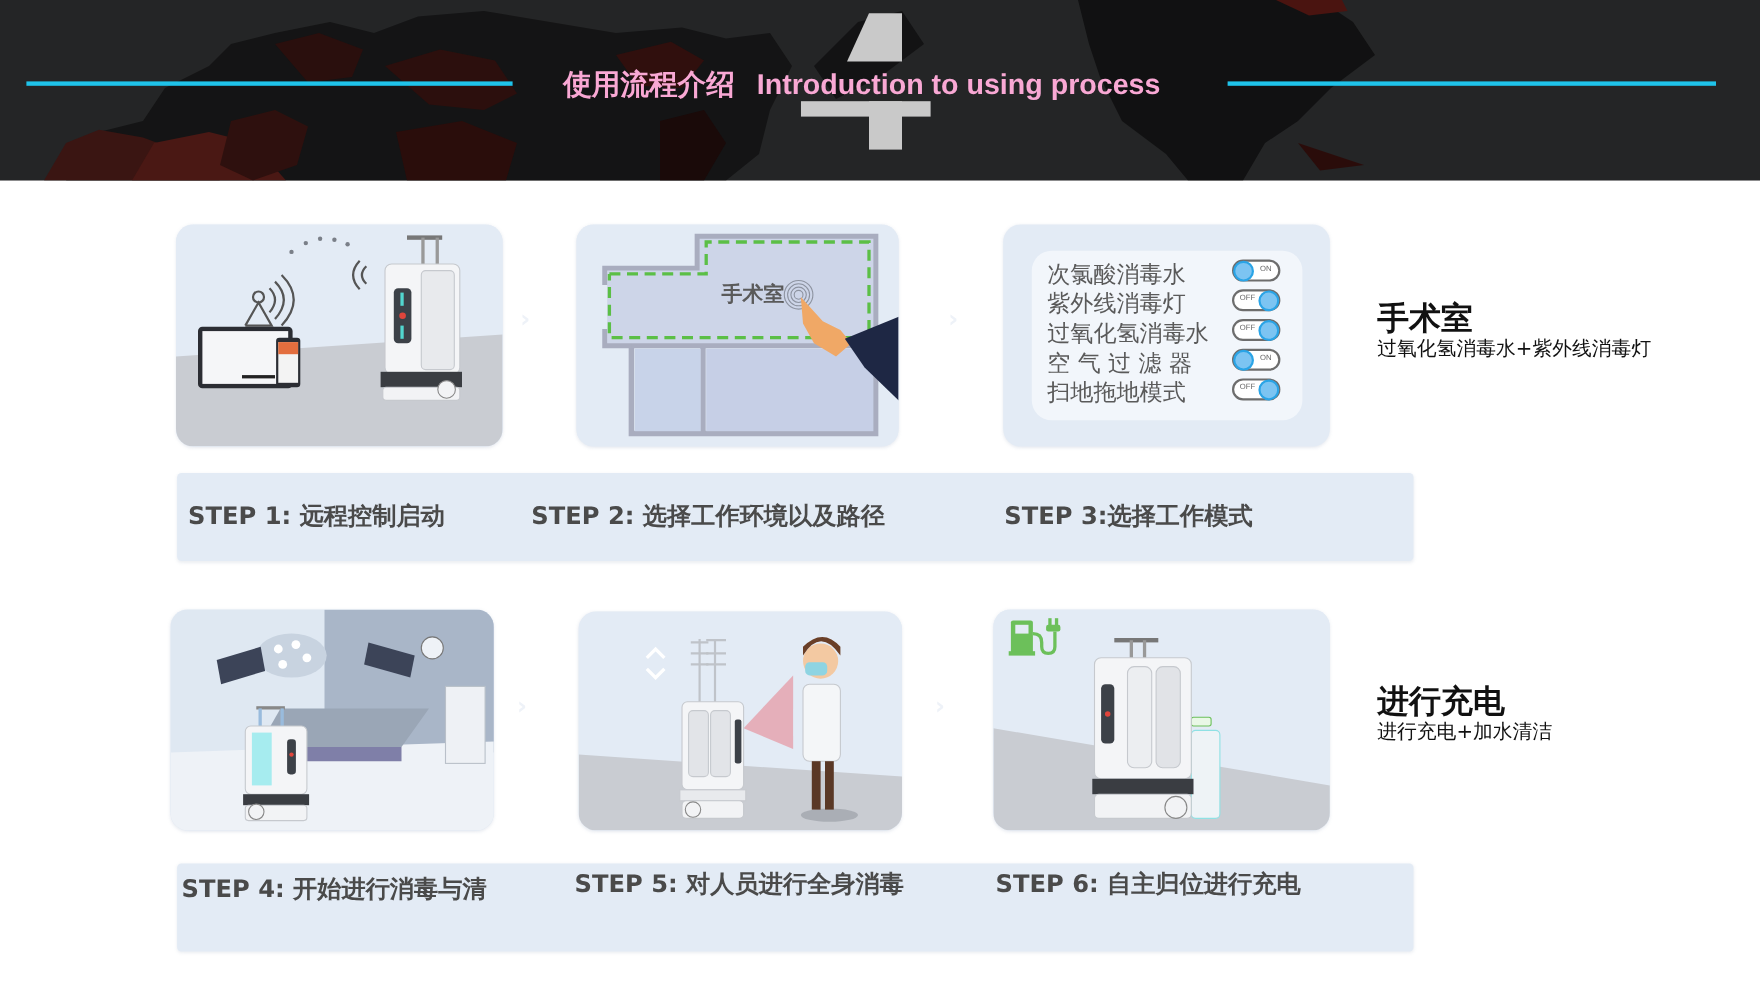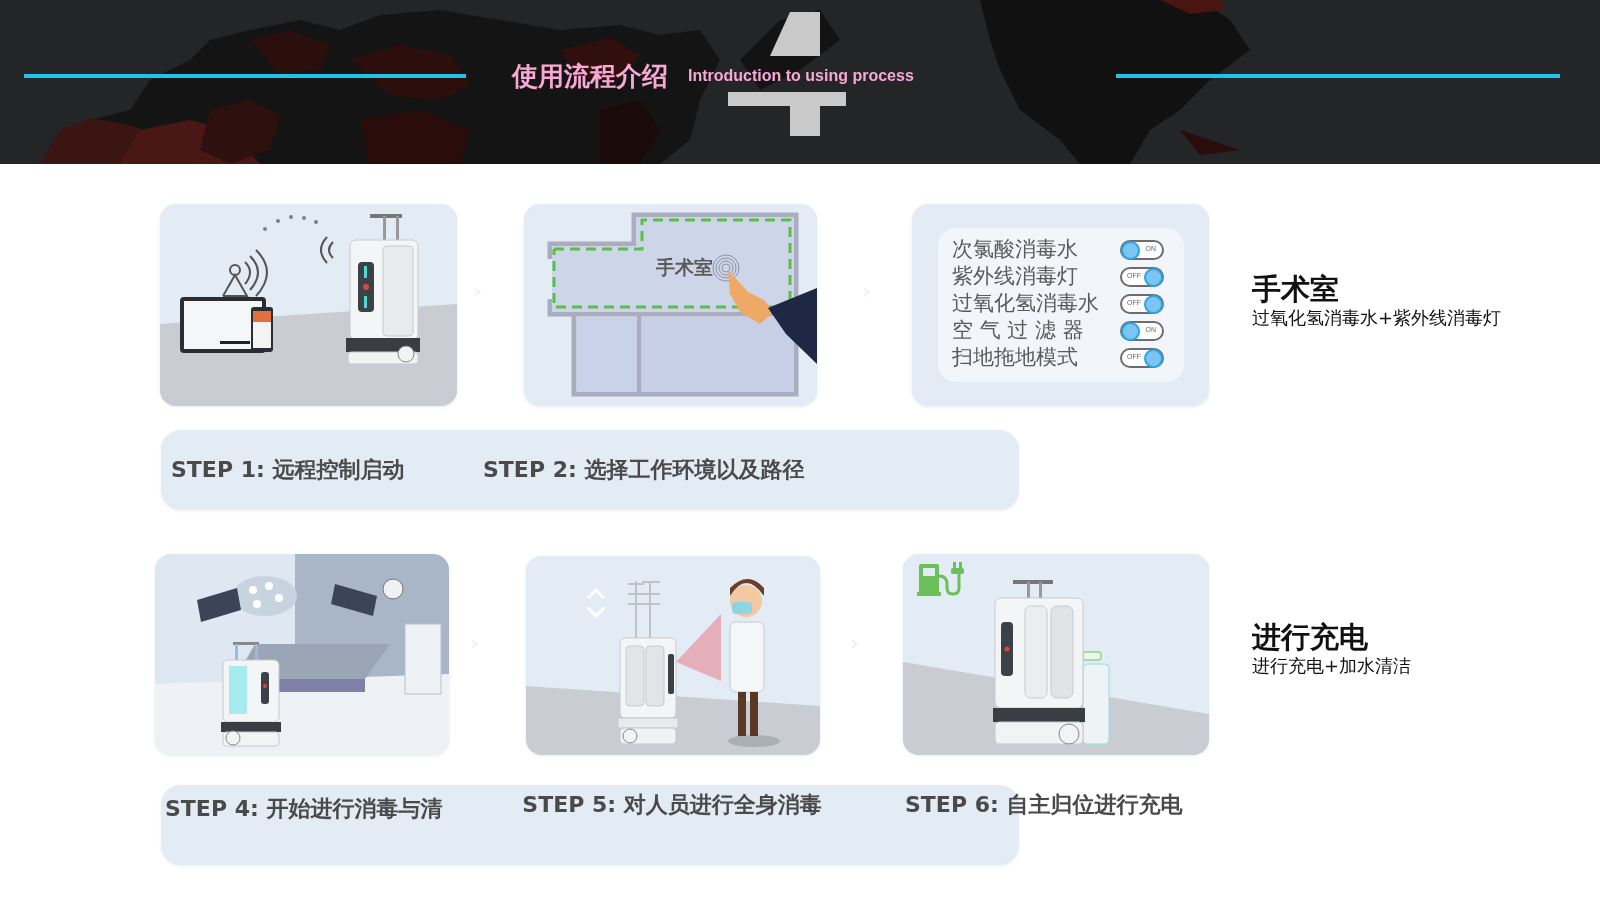--- a/index.html
+++ b/index.html
@@ -19,21 +19,21 @@
   .banner .rule.right { left: 1116px; width: 444px; }
   .banner .bignum {
     position: absolute; left: 728px; top: -6px; width: 130px; height: 150px;
   }
   .banner .title {
     position: absolute; left: 512px; top: 56px; height: 40px;
     display: flex; align-items: center; gap: 20px; white-space: nowrap;
     color: #f9a8d4; font-weight: bold;
   }
   .banner .title .zh { font-size: 26px; letter-spacing: 0px; font-family: "DejaVu Sans", sans-serif; }
-  .banner .title .en { font-size: 16px; font-family: "Liberation Sans", sans-serif; }
+  .banner .title .en { font-size: 26px; font-family: "Liberation Sans", sans-serif; }
 
   
   .card {
     position: absolute; border-radius: 16px; overflow: hidden;
     background: #e3ebf5;
     box-shadow: 0 1px 3px rgba(120,140,170,0.18);
   }
   .card svg { width: 100%; height: 100%; display: block; }
 
   .c1 { left: 160px; top: 204px; width: 297px; height: 202px; }
@@ -46,21 +46,21 @@
   
   .chev { position: absolute; color: #eef2f8; font-size: 22px; font-weight: bold; }
 
   
   .mode-panel {
     position: absolute; left: 26px; top: 24px; width: 246px; height: 154px;
     background: #f2f6fb; border-radius: 18px;
     padding: 8px 0 0 14px;
   }
   .mode-row {
-    display: flex; align-items: center; height: 27px;
+    display: flex; height: 27px;
   }
   .mode-row .lbl {
     width: 168px; color: #5a5a5a; font-size: 21px; line-height: 27px;
     white-space: nowrap; font-family: "DejaVu Sans", sans-serif;
   }
   .toggle {
     position: relative; width: 44px; height: 20px; border-radius: 11px;
     border: 2px solid #6d6d6d; background: #ffffff;
   }
   .toggle .knob {
@@ -70,22 +70,22 @@
   .toggle.on .knob { left: -1px; }
   .toggle.off .knob { right: -1px; }
   .toggle .state {
     position: absolute; top: 3px; font-size: 7px; color: #666; font-family: "Liberation Sans", sans-serif;
   }
   .toggle.on .state { right: 6px; }
   .toggle.off .state { left: 5px; }
 
   
   .stepbar {
-    position: absolute; left: 161px; width: 858px; background: #e3ebf5;
-    border-radius: 20px; box-shadow: 0 1px 3px rgba(120,140,170,0.15);
+    position: absolute; left: 161px; width: 1124px; background: #e3ebf5;
+    border-radius: 4px; box-shadow: 0 1px 3px rgba(120,140,170,0.15);
   }
   .stepbar.s1 { top: 430px; height: 80px; }
   .stepbar.s2 { top: 785px; height: 80px; }
   .step {
     position: absolute; color: #4a4a4a; font-weight: bold; font-size: 22px;
     line-height: 28px; white-space: nowrap; font-family: "DejaVu Sans", sans-serif;
   }
   .step.center { text-align: center; }
 
   
@@ -252,20 +252,21 @@
 </div>
 
 <div class="note" style="top:272px;">
   <div class="h">手术室</div>
   <div class="s">过氧化氢消毒水+紫外线消毒灯</div>
 </div>
 
 <div class="stepbar s1">
   <div class="step" style="left:10px; top:26px;">STEP 1: 远程控制启动</div>
   <div class="step" style="left:322px; top:26px;">STEP 2: 选择工作环境以及路径</div>
+  <div class="step" style="left:752px; top:26px;">STEP 3:选择工作模式</div>
 </div>
 
 <div class="card c4">
   <svg viewBox="0 0 294 201">
     <rect width="294" height="201" fill="#dfe8f2"></rect>
     <rect x="140" y="0" width="154" height="130" fill="#a9b6c8"></rect>
     <polygon points="0,130 294,120 294,201 0,201" fill="#eef2f7"></polygon>
 
     <ellipse cx="110" cy="42" rx="32" ry="20" fill="#c8d3e0"></ellipse>
     <g fill="#fff">

